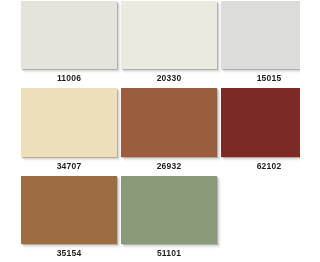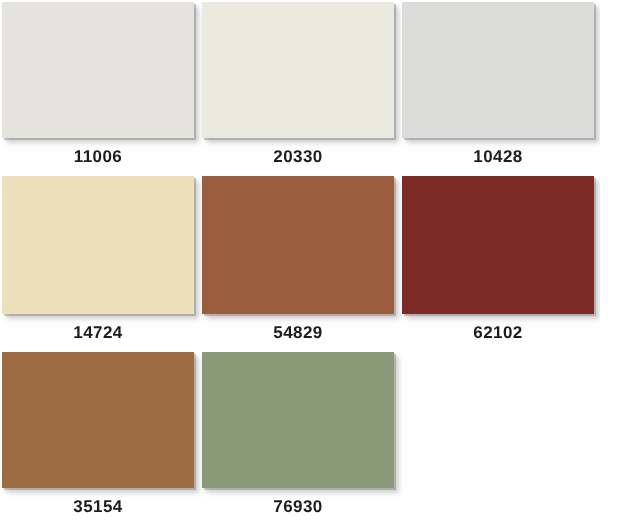--- a/index.html
+++ b/index.html
@@ -14,20 +14,21 @@
     font-family: "Liberation Sans", "DejaVu Sans", sans-serif;
     overflow: hidden;
   }
   #swatch-grid {
     width: 300px;
     height: 262px;
     display: grid;
     grid-template-columns: repeat(3, 1fr);
     grid-template-rows: repeat(3, 1fr);
     box-sizing: border-box;
+    margin-left: 20px;
   }
   .swatch-cell {
     position: relative;
     box-sizing: border-box;
     display: flex;
     flex-direction: column;
     align-items: stretch;
     padding: 1px 3px 0 1px;
   }
   .swatch-chip {
@@ -60,35 +61,35 @@
     <div class="swatch-cell">
       <div class="swatch-chip" style="background-color: rgb(228, 228, 221);"></div>
       <div class="swatch-label" style="color: rgb(29, 29, 27);">11006</div>
     </div>
     <div class="swatch-cell">
       <div class="swatch-chip" style="background-color: rgb(234, 234, 222);"></div>
       <div class="swatch-label" style="color: rgb(29, 29, 27);">20330</div>
     </div>
     <div class="swatch-cell">
       <div class="swatch-chip" style="background-color: rgb(220, 220, 218);"></div>
-      <div class="swatch-label" style="color: rgb(29, 29, 27);">10428</div>
+      <div class="swatch-label" style="color: rgb(29, 29, 27);">15015</div>
     </div>
     <div class="swatch-cell">
       <div class="swatch-chip" style="background-color: rgb(236, 223, 185);"></div>
-      <div class="swatch-label" style="color: rgb(29, 29, 27);">14724</div>
+      <div class="swatch-label" style="color: rgb(29, 29, 27);">34707</div>
     </div>
     <div class="swatch-cell">
       <div class="swatch-chip" style="background-color: rgb(154, 94, 63);"></div>
-      <div class="swatch-label" style="color: rgb(29, 29, 27);">54829</div>
+      <div class="swatch-label" style="color: rgb(29, 29, 27);">26932</div>
     </div>
     <div class="swatch-cell">
       <div class="swatch-chip" style="background-color: rgb(124, 42, 37);"></div>
       <div class="swatch-label" style="color: rgb(29, 29, 27);">62102</div>
     </div>
     <div class="swatch-cell">
       <div class="swatch-chip" style="background-color: rgb(156, 108, 66);"></div>
       <div class="swatch-label" style="color: rgb(29, 29, 27);">35154</div>
     </div>
     <div class="swatch-cell">
       <div class="swatch-chip" style="background-color: rgb(138, 154, 121);"></div>
-      <div class="swatch-label" style="color: rgb(29, 29, 27);">76930</div>
+      <div class="swatch-label" style="color: rgb(29, 29, 27);">51101</div>
     </div>
   </div>
 
 </body></html>

